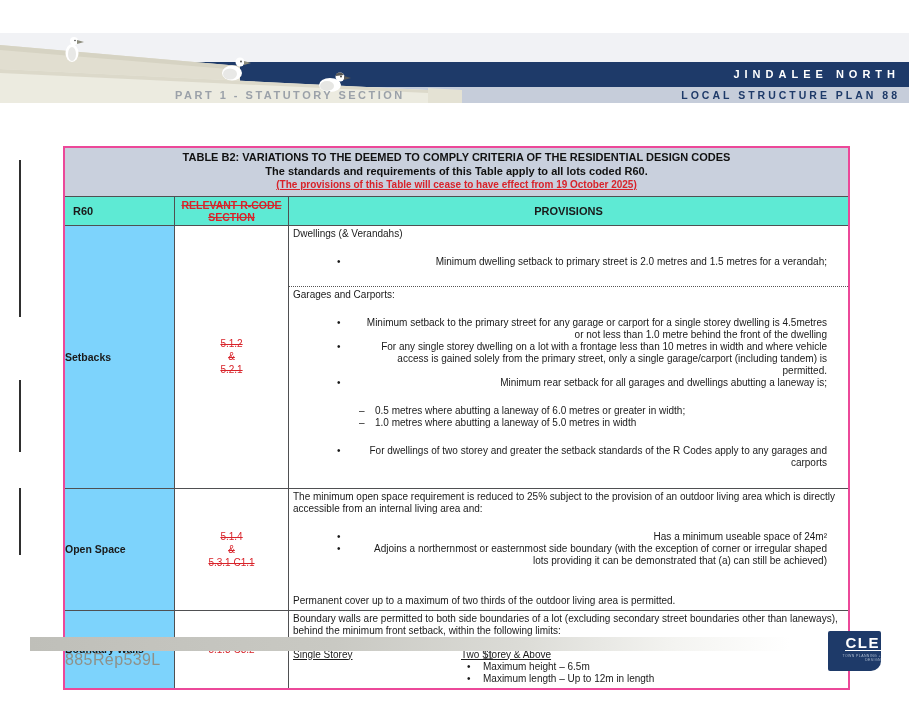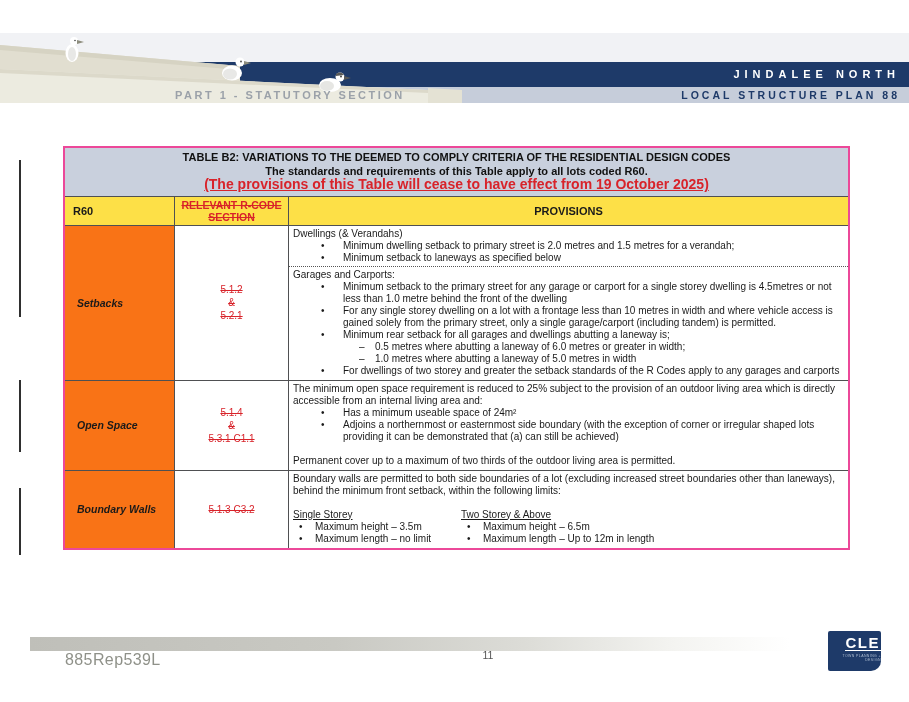--- a/index.html
+++ b/index.html
@@ -22,35 +22,35 @@
   .revbar{position:absolute;left:19px;width:2px;background:#2f2f2f;}
   .rb1{top:160px;height:157px;}
   .rb2{top:380px;height:72px;}
   .rb3{top:488px;height:67px;}
 
   
   .tbl{position:absolute;left:63px;top:146px;width:783px;border:2px solid #ec4899;
        font-size:10px;line-height:12px;}
   .tbl-title{background:#c9d0dd;text-align:center;padding:3px 6px 4px 6px;line-height:13.5px;}
   .tbl-title .t1,.tbl-title .t2{font-weight:bold;font-size:11px;color:#111;}
-  .tbl-title .t3{font-weight:bold;font-size:14px;color:#d8232a;text-decoration:underline;}
+  .tbl-title .t3{font-weight:bold;font-size:10px;color:#d8232a;text-decoration:underline;}
   .row{display:grid;grid-template-columns:110px 114px 1fr;border-top:1px solid #4f5052;}
-  .hrow{background:#fde047;}
+  .hrow{background:#5eead4;}
   .hrow .c1{display:flex;align-items:center;padding-left:8px;font-weight:bold;font-size:11px;}
   .hrow .c2{display:flex;align-items:center;justify-content:center;text-align:center;
             font-weight:bold;font-size:10.5px;color:#d8232a;text-decoration:line-through;padding:2px 4px;}
   .hrow .c3{display:flex;align-items:center;justify-content:center;font-weight:bold;font-size:11px;}
   .c1,.c2{border-right:1px solid #4f5052;}
-  .drow .c1{background:#f97316;display:flex;align-items:center;padding-left:12px;
-            font-weight:bold;font-size:10.5px;font-style:italic;}
+  .drow .c1{background:#7dd3fc;display:flex;align-items:center;padding-left:0;
+            font-weight:bold;font-size:10.5px;}
   .drow .c2{display:flex;align-items:center;justify-content:center;text-align:center;
             color:#d8232a;text-decoration:line-through;font-size:10px;line-height:13px;padding:2px;}
   .drow .c3{padding:2px 5px 3px 4px;}
   .sec-a{border-bottom:1px dotted #555;padding-bottom:2px;margin:0 -5px 2px -4px;padding-left:4px;padding-right:5px;}
-  ul.bl{margin:0;padding:0 0 0 28px;list-style:none;}
+  ul.bl{margin:16px;padding:0 0 0 28px;list-style:none;text-align:right;}
   ul.bl li{position:relative;padding-left:22px;}
   ul.bl li::before{content:"\2022";position:absolute;left:0;top:0;}
   .dash{position:relative;padding-left:82px;}
   .dash::before{content:"\2013";position:absolute;left:66px;}
   .spacer{height:12px;}
   .bw-cols{display:flex;}
   .bw-col1{width:168px;flex:0 0 auto;}
   .bw-col2{flex:1 1 auto;}
   .uhead{text-decoration:underline;}
   ul.bl2{margin:0;padding:0 0 0 4px;list-style:none;}
@@ -144,21 +144,20 @@
           <div>5.1.2</div>
           <div>&amp;</div>
           <div>5.2.1</div>
         </div>
       </div>
       <div class="c3">
         <div class="sec-a">
           <div>Dwellings (&amp; Verandahs)</div>
           <ul class="bl">
             <li>Minimum dwelling setback to primary street is 2.0 metres and 1.5 metres for a verandah;</li>
-            <li>Minimum setback to laneways as specified below</li>
           </ul>
         </div>
         <div>
           <div>Garages and Carports:</div>
           <ul class="bl">
             <li>Minimum setback to the primary street for any garage or carport for a single storey dwelling is  4.5metres or not less than 1.0 metre behind the front of the dwelling</li>
             <li>For any single storey dwelling on a lot with a frontage less than 10 metres in width and where vehicle access is gained solely from the primary street, only a single garage/carport (including tandem) is permitted.</li>
             <li>Minimum rear setback for all garages and dwellings abutting a laneway is;</li>
           </ul>
           <div class="dash">0.5 metres where abutting a laneway of 6.0 metres or greater in width;</div>
@@ -189,29 +188,25 @@
         <div>Permanent cover up to a maximum of two thirds of the outdoor living area is permitted.</div>
       </div>
     </div>
 
     <div class="row drow">
       <div class="c1">Boundary Walls</div>
       <div class="c2">
         <div>5.1.3 C3.2</div>
       </div>
       <div class="c3">
-        <div>Boundary walls are permitted to both side boundaries of a lot (excluding increased street boundaries other than laneways), behind the minimum front setback, within the following limits:</div>
+        <div>Boundary walls are permitted to both side boundaries of a lot (excluding secondary street boundaries other than laneways), behind the minimum front setback, within the following limits:</div>
         <div class="spacer"></div>
         <div class="bw-cols">
           <div class="bw-col1">
             <div class="uhead">Single Storey</div>
-            <ul class="bl2">
-              <li>Maximum height – 3.5m</li>
-              <li>Maximum length – no limit</li>
-            </ul>
           </div>
           <div class="bw-col2">
             <div class="uhead">Two Storey &amp; Above</div>
             <ul class="bl2">
               <li>Maximum height – 6.5m</li>
               <li>Maximum length – Up to 12m in length</li>
             </ul>
           </div>
         </div>
       </div>

